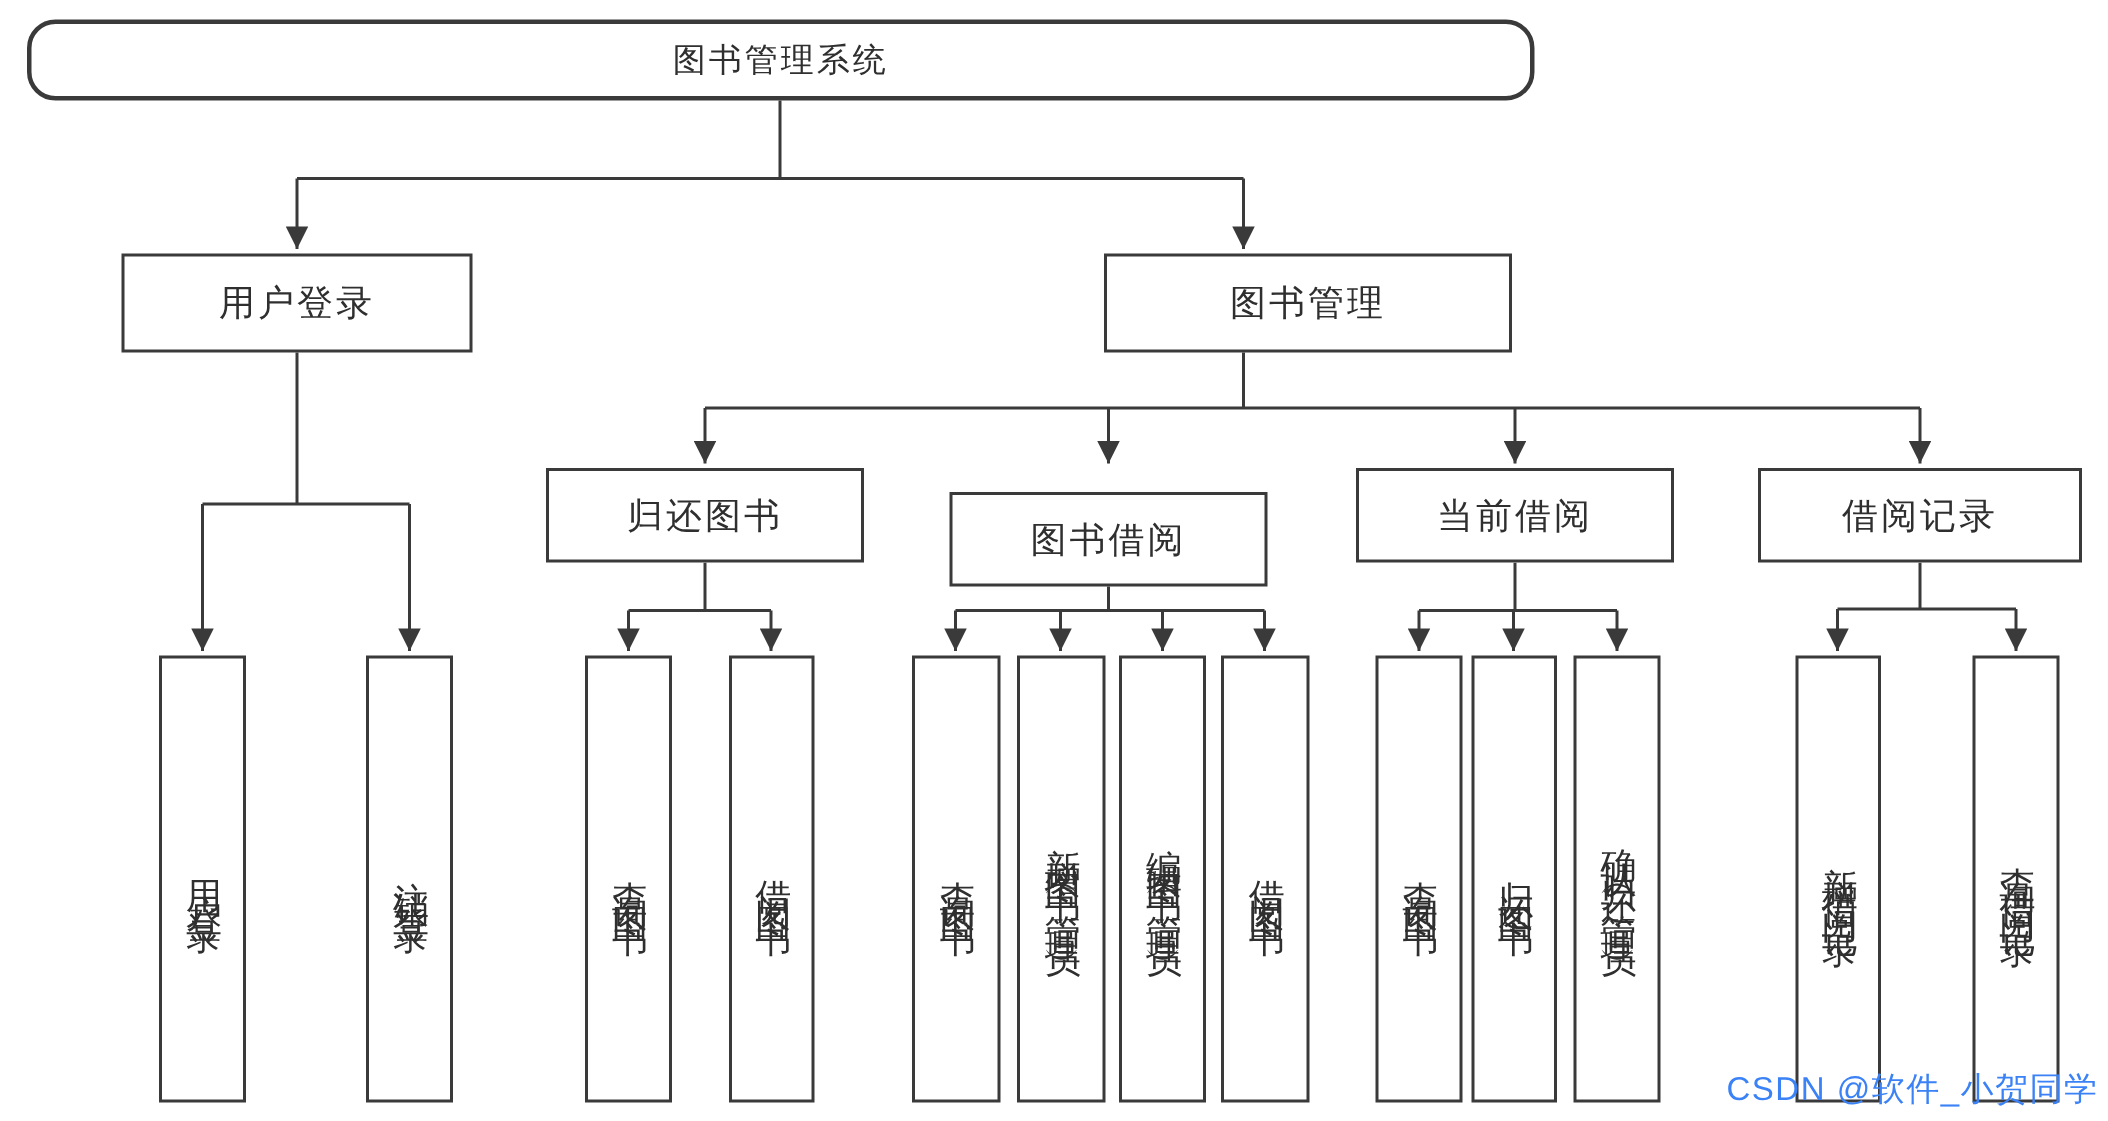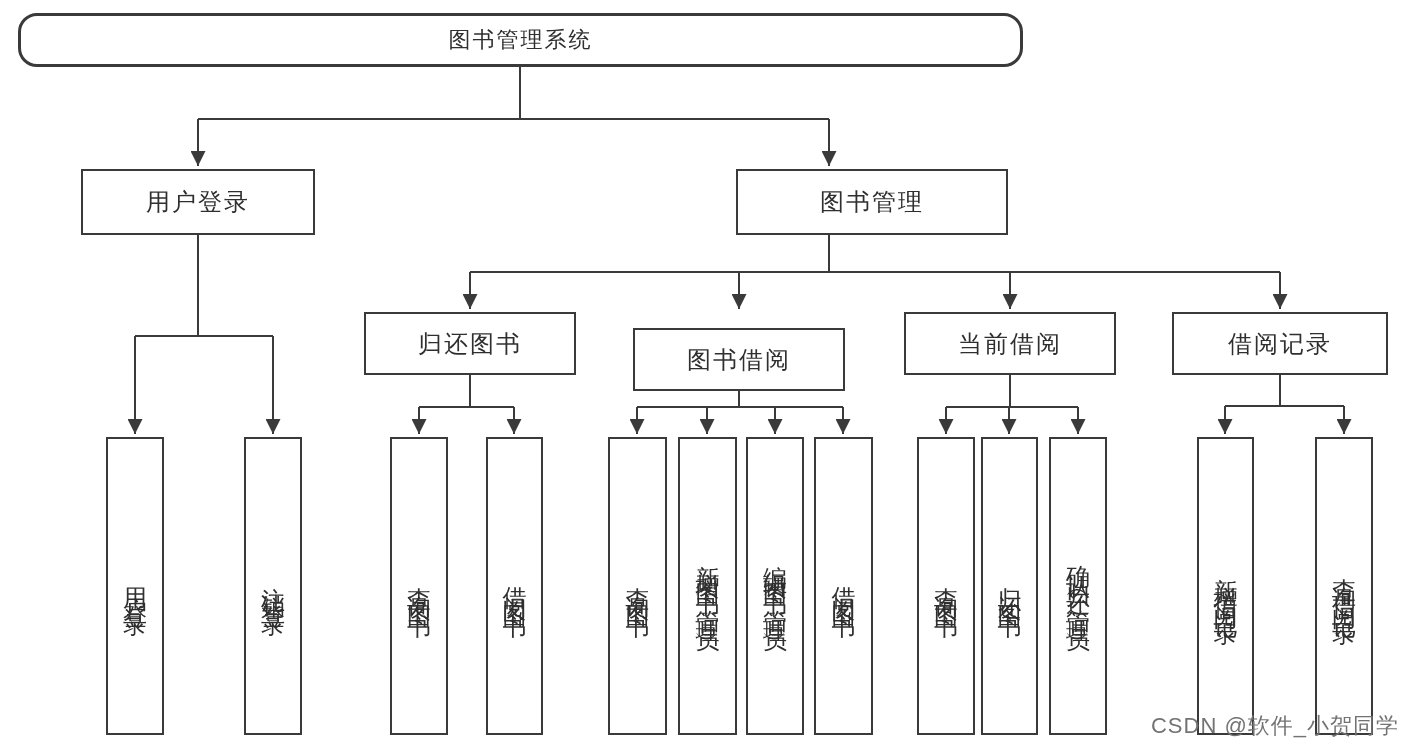--- a/index.html
+++ b/index.html
@@ -48,21 +48,21 @@
     letter-spacing: 9px;
     line-height: 1;
     white-space: nowrap;
   }
   .watermark {
     position: absolute;
     right: 6px;
     top: 711px;
     font-size: 22px;
     letter-spacing: 1px;
-    color: #737373;
+    color: #3b82f6;
     z-index: 3;
     white-space: nowrap;
   }
 </style>
 </head>
 <body>
 
 <div id="canvas">
 
   <svg id="wires" width="1405" height="747" viewBox="0 0 1405 747">

